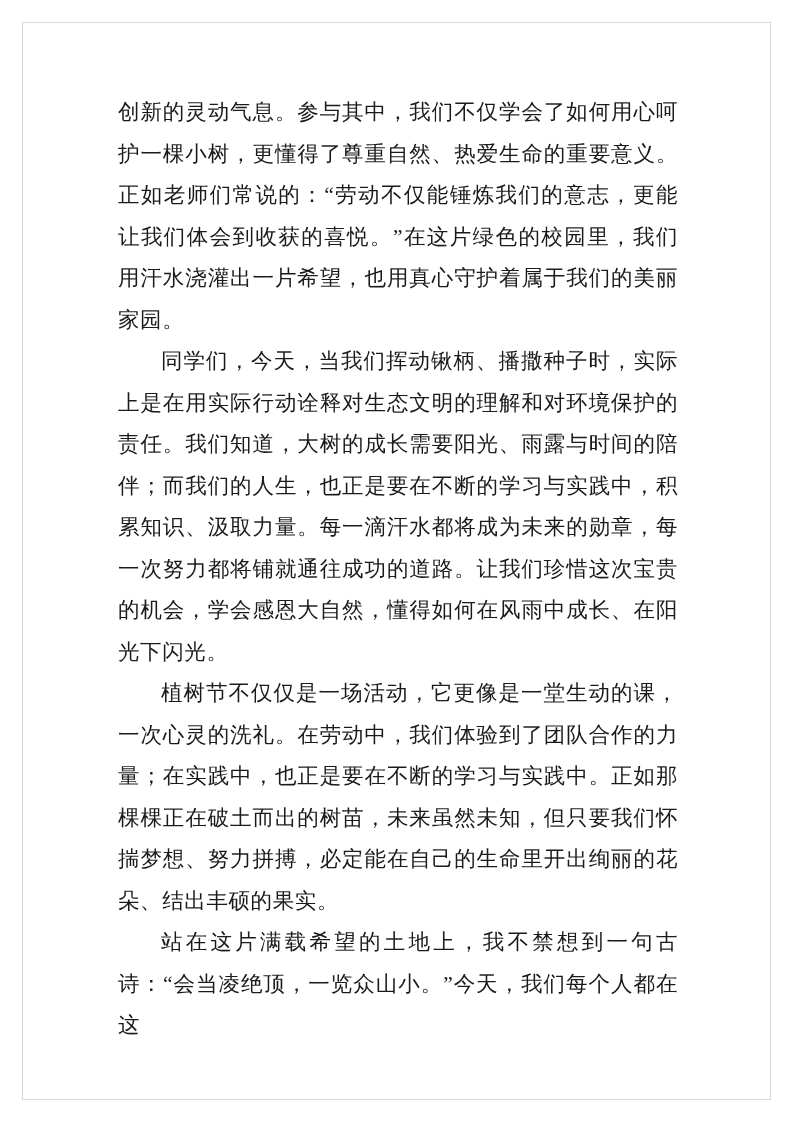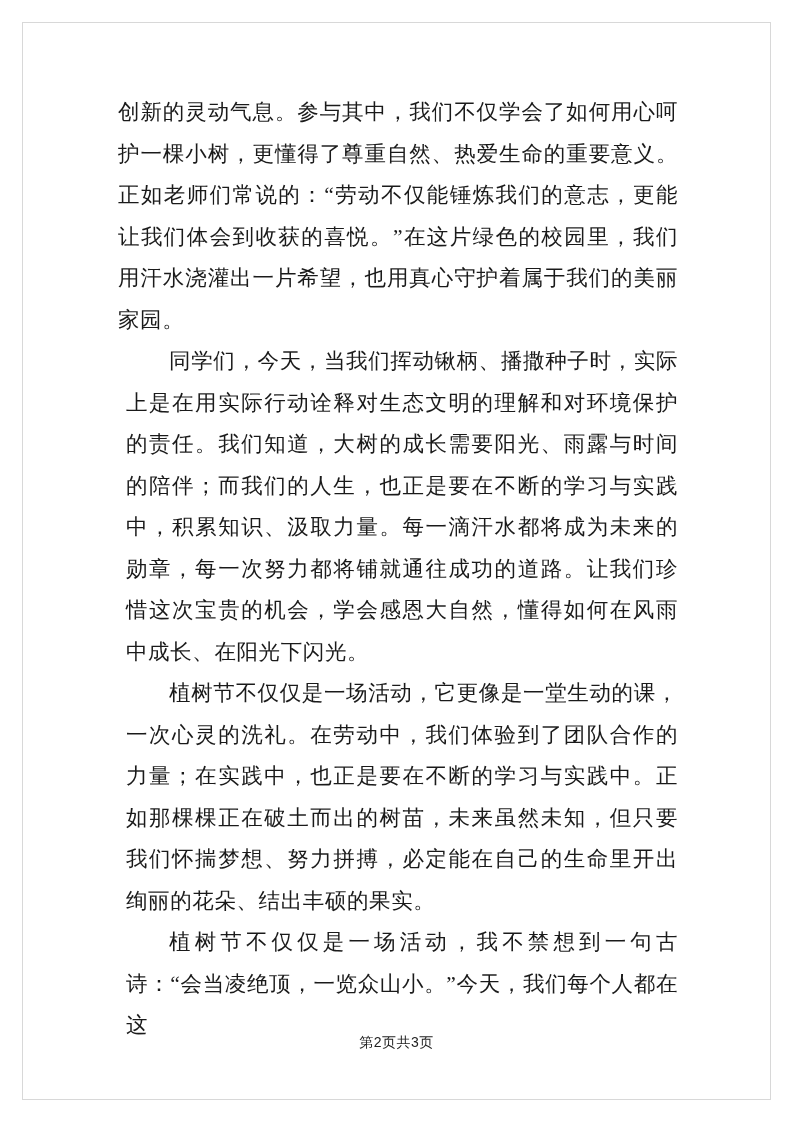--- a/index.html
+++ b/index.html
@@ -41,21 +41,20 @@
     line-height: 41.5px;
     color: #1a1a1a;
     text-align: justify;
     text-justify: inter-ideograph;
     margin: 0 0 0 0;
     letter-spacing: 0.6px;
     font-family: "Liberation Serif", "DejaVu Serif", serif;
   }
   .para.indent {
     text-indent: 2em;
-    margin-left: 8px;
   }
   .footer {
     position: absolute;
     left: 0;
     right: 0;
     top: 1032px;
     text-align: center;
   }
   .footer-inner {
     display: inline-block;
@@ -69,19 +68,16 @@
 </head>
 <body>
 
 <div class="page">
   <div class="page-border"></div>
 
   <div class="content">
     <p class="para">创新的灵动气息。参与其中，我们不仅学会了如何用心呵护一棵小树，更懂得了尊重自然、热爱生命的重要意义。正如老师们常说的：“劳动不仅能锤炼我们的意志，更能让我们体会到收获的喜悦。”在这片绿色的校园里，我们用汗水浇灌出一片希望，也用真心守护着属于我们的美丽家园。</p>
     <p class="para indent">同学们，今天，当我们挥动锹柄、播撒种子时，实际上是在用实际行动诠释对生态文明的理解和对环境保护的责任。我们知道，大树的成长需要阳光、雨露与时间的陪伴；而我们的人生，也正是要在不断的学习与实践中，积累知识、汲取力量。每一滴汗水都将成为未来的勋章，每一次努力都将铺就通往成功的道路。让我们珍惜这次宝贵的机会，学会感恩大自然，懂得如何在风雨中成长、在阳光下闪光。</p>
     <p class="para indent">植树节不仅仅是一场活动，它更像是一堂生动的课，一次心灵的洗礼。在劳动中，我们体验到了团队合作的力量；在实践中，也正是要在不断的学习与实践中。正如那棵棵正在破土而出的树苗，未来虽然未知，但只要我们怀揣梦想、努力拼搏，必定能在自己的生命里开出绚丽的花朵、结出丰硕的果实。</p>
-    <p class="para indent">植树节不仅仅是一场活动，我不禁想到一句古诗：“会当凌绝顶，一览众山小。”今天，我们每个人都在这</p>
+    <p class="para indent">站在这片满载希望的土地上，我不禁想到一句古诗：“会当凌绝顶，一览众山小。”今天，我们每个人都在这</p>
   </div>
 
-  <div class="footer">
-    <span class="footer-inner">第2页共3页</span>
-  </div>
 </div>
 
 </body></html>

